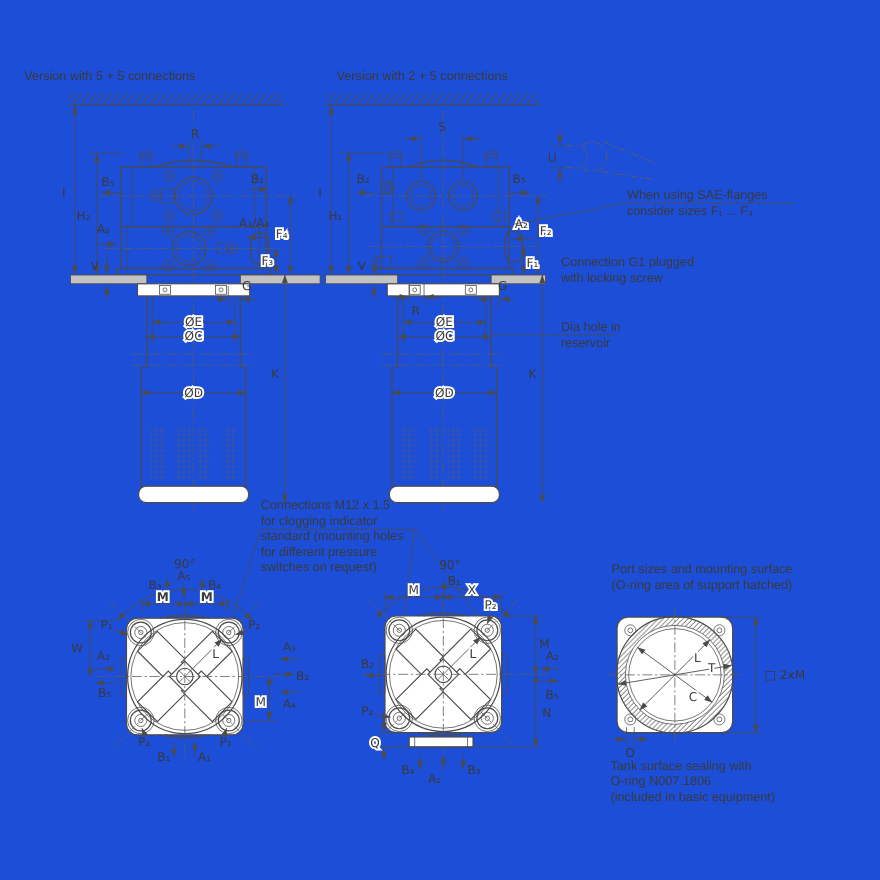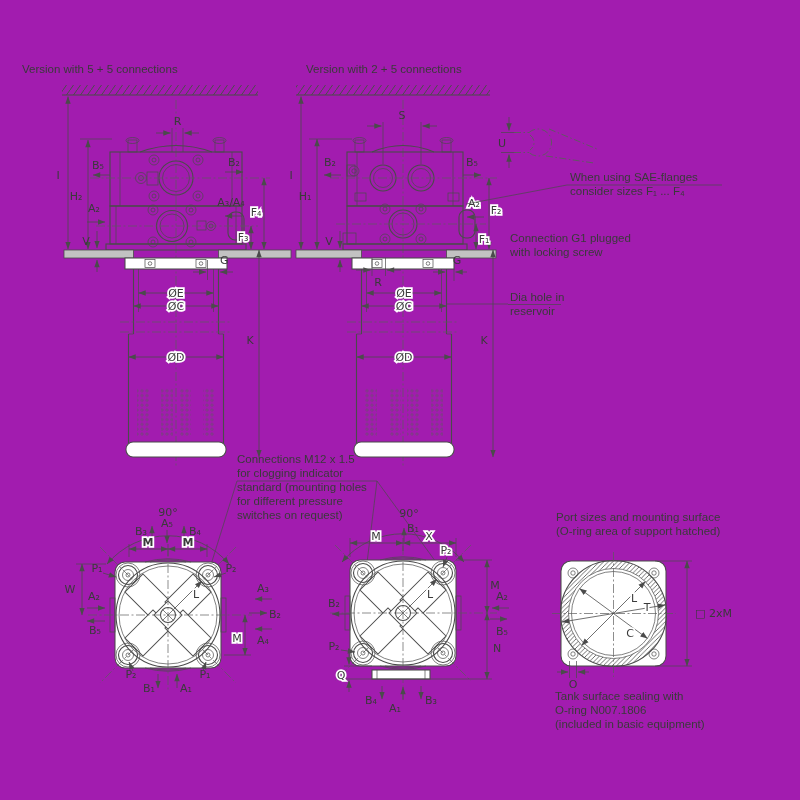--- a/index.html
+++ b/index.html
@@ -1,16 +1,16 @@
 <!DOCTYPE html>
 <html><head>
 <meta charset="utf-8">
 <style>
   html,body { margin:0; padding:0; background:#ffffff; }
-  #stage { width:800px; height:800px; background:#a21caf; position:relative; }
+  #stage { width:800px; height:800px; background:#1d4ed8; position:relative; }
   svg { display:block; }
   .ln { stroke:#4b4b4b; stroke-width:1.1; fill:none; }
   .lt { stroke:#4b4b4b; stroke-width:0.7; fill:none; }
   .lw { stroke:#4b4b4b; stroke-width:1.05; fill:#ffffff; }
   .dm { stroke:#4b4b4b; stroke-width:0.8; fill:none; }
   .pl { fill:#c2c2c2; stroke:#4b4b4b; stroke-width:0.8; }
   .cl { stroke:#5c5c5c; stroke-width:0.7; fill:none; stroke-dasharray:9 2.5 2 2.5; }
   .wr { stroke:#5c5c5c; stroke-width:0.9; fill:none; stroke-dasharray:7 2.5 1.5 2.5; }
   .tt { font:11.5px "Liberation Sans","DejaVu Sans",sans-serif; fill:#3a3a3a; }
   .tx { font:11px "DejaVu Sans",sans-serif; fill:#3a3a3a; }

